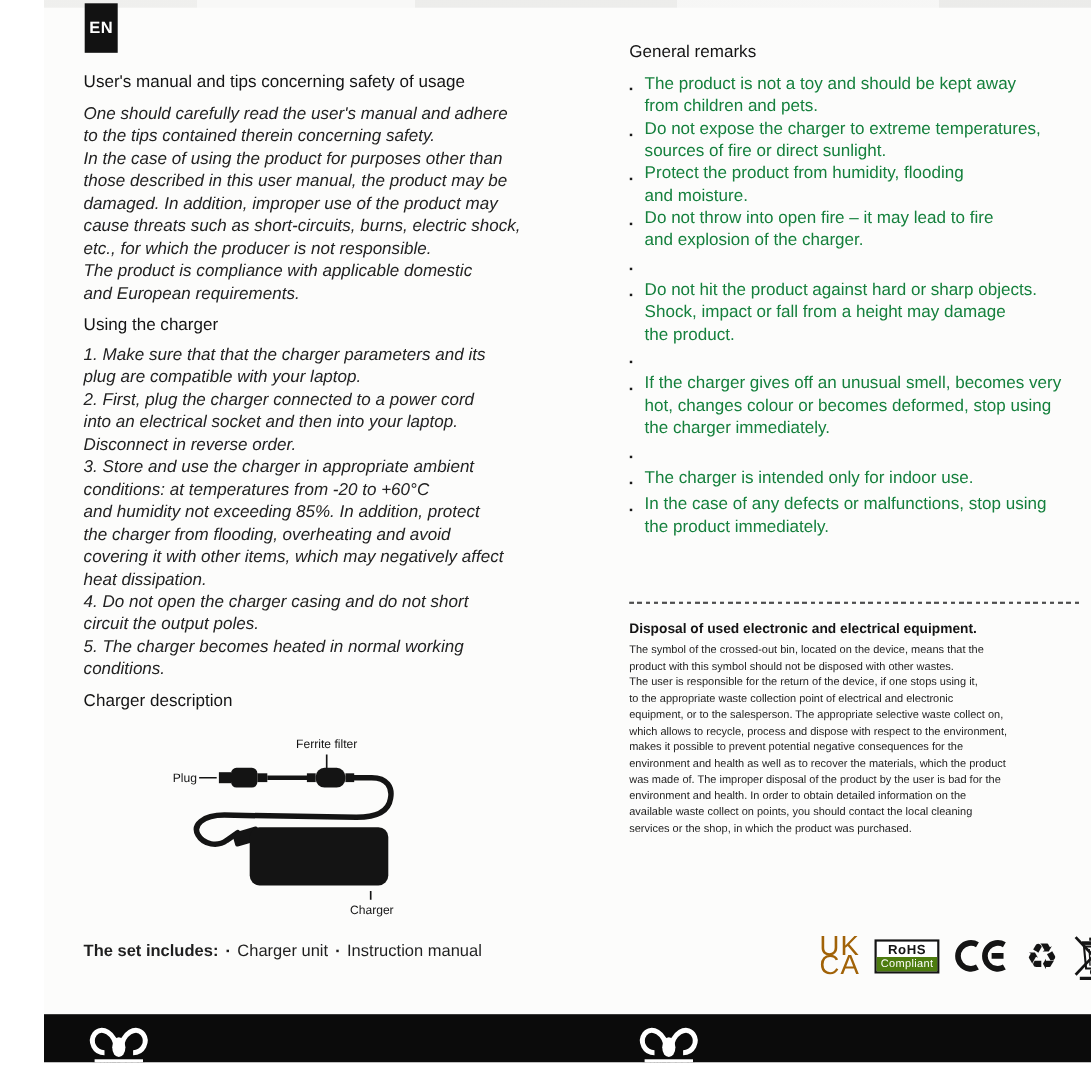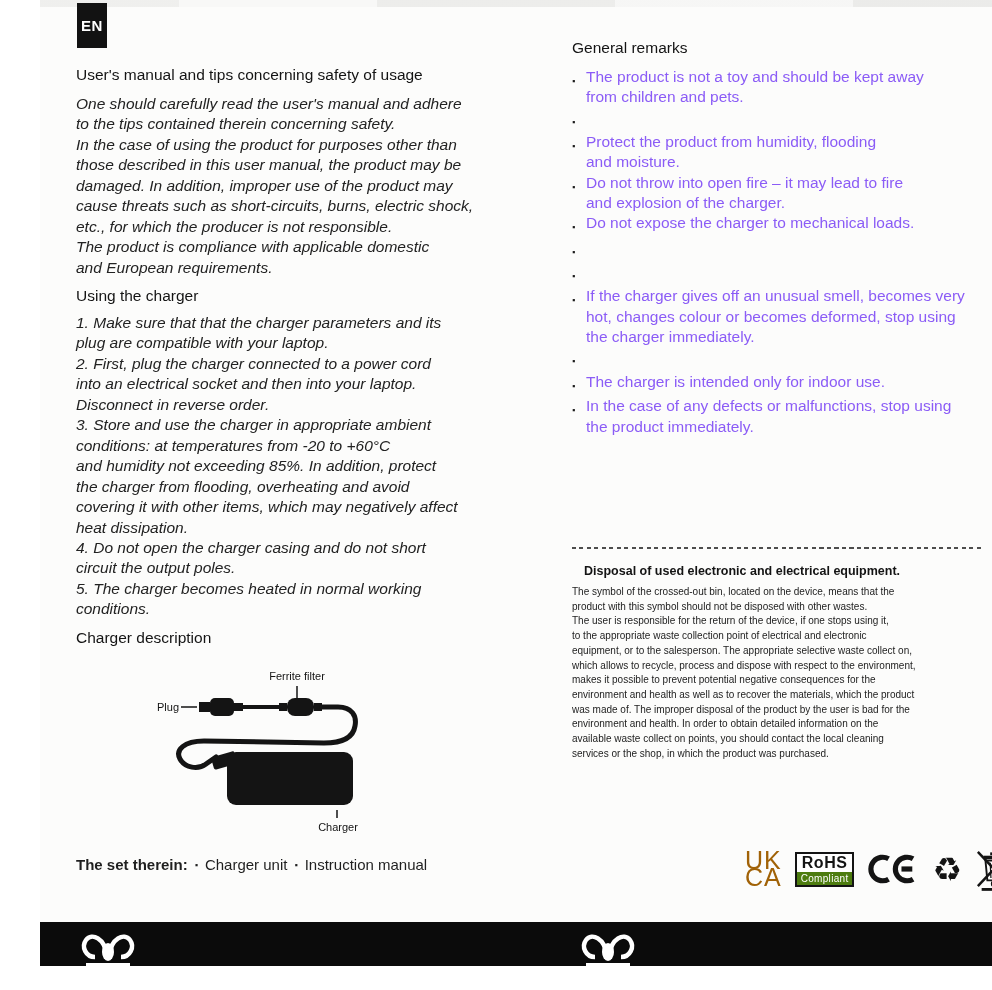--- a/index.html
+++ b/index.html
@@ -20,32 +20,32 @@
     background:#121212; color:#fff; font-weight:bold; font-size:15px;
     display:flex; align-items:center; justify-content:center; letter-spacing:.5px;
   }
   .h{font-size:15.5px; font-weight:normal; color:#141414;}
   .body{font-size:15.5px; line-height:20.45px; white-space:pre-line; color:#222;font-style:italic;}
   .small{font-size:10px; line-height:14.7px; white-space:pre-line; color:#222;}
   .small-h{font-size:12.5px; font-weight:bold; color:#141414;}
   ul.remarks{list-style:none; padding:0; margin:0; width:445px;}
   ul.remarks li{display:flex; line-height:20.35px; font-size:15.5px;}
   ul.remarks .sq{width:14px; flex:0 0 14px; font-size:9px; padding-top:4px; color:#1a1a1a;}
-  ul.remarks .txt{white-space:pre-line; color:#8b5cf6;}
+  ul.remarks .txt{white-space:pre-line; color:#15803d;}
   .dashes{
     position:absolute; height:2px; width:410px;
     background:repeating-linear-gradient(90deg,#4d4d4d 0 4px,transparent 4px 7.5px);
   }
   .set-row{display:flex; align-items:baseline; font-size:15px; gap:7px; white-space:nowrap;}
   .set-row .lbl{font-weight:bold;}
   .set-row .sq{font-size:9px; position:relative; top:-2px;}
   .badges{position:absolute; left:705px; top:845px; height:48px; display:flex; align-items:center; gap:13px;}
   .ukca{font-weight:400; font-size:25px; line-height:17px; letter-spacing:1px; color:#a16207; text-align:left;}
   .rohs{border:2.5px solid #141414; text-align:center; background:#fff;}
-  .rohs .top{font-size:16px; font-weight:800; letter-spacing:.5px; padding:0 5px; color:#141414;}
+  .rohs .top{font-size:12px; font-weight:800; letter-spacing:.5px; padding:0 5px; color:#141414;}
   .rohs .bot{background:#4d7c0f; color:#fff; font-size:10px; padding:1px 4px; letter-spacing:.3px;}
   .recycle{font-family:"DejaVu Sans","Liberation Sans",sans-serif; font-size:33px; color:#141414; line-height:1;}
   .footer-bar{position:absolute; left:0; top:922px; width:992px; height:68px; background:#0b0b0b;}
   .goat{position:absolute; top:7px;}
   svg text{font-family:"Liberation Sans", sans-serif;}
 </style>
 </head>
 <body>
 
 <div class="page">
@@ -107,54 +107,58 @@
         <rect x="72" y="94" width="24" height="13" rx="2" stroke="none"></rect>
       </g>
       <rect x="87" y="92" width="126" height="53" rx="9" stroke="none"></rect>
 
       <line x1="197" y1="150" x2="197" y2="158" stroke-width="1.5"></line>
       <text x="198" y="171" text-anchor="middle" font-size="11" stroke="none">Charger</text>
     </g>
   </svg>
 
   <div class="set-row abs" style="left:36px; top:856px">
-    <span class="lbl">The set therein:</span>
+    <span class="lbl">The set includes:</span>
     <span class="sq">▪</span>
     <span>Charger unit</span>
     <span class="sq">▪</span>
     <span>Instruction manual</span>
   </div>
 
   <h2 class="h abs" style="left:532px; top:39px">General remarks</h2>
 
   <ul class="remarks abs" style="left:532px; top:67px">
     <li>
         <span class="sq">▪</span>
         <span class="txt">The product is not a toy and should be kept away
 from children and pets.</span>
       </li>
     <li>
         <span class="sq">▪</span>
+        <span class="txt">Do not expose the charger to extreme temperatures,
+sources of fire or direct sunlight.</span>
       </li>
     <li>
         <span class="sq">▪</span>
         <span class="txt">Protect the product from humidity, flooding
 and moisture.</span>
       </li>
     <li>
         <span class="sq">▪</span>
         <span class="txt">Do not throw into open fire – it may lead to fire
 and explosion of the charger.</span>
       </li>
     <li>
         <span class="sq">▪</span>
-        <span class="txt">Do not expose the charger to mechanical loads.</span>
-      </li>
-    <li>
-        <span class="sq">▪</span>
+      </li>
+    <li>
+        <span class="sq">▪</span>
+        <span class="txt">Do not hit the product against hard or sharp objects.
+Shock, impact or fall from a height may damage
+the product.</span>
       </li>
     <li>
         <span class="sq">▪</span>
       </li>
     <li>
         <span class="sq">▪</span>
         <span class="txt">If the charger gives off an unusual smell, becomes very
 hot, changes colour or becomes deformed, stop using
 the charger immediately.</span>
       </li>
@@ -167,21 +171,21 @@
       </li>
     <li>
         <span class="sq">▪</span>
         <span class="txt">In the case of any defects or malfunctions, stop using
 the product immediately.</span>
       </li>
   </ul>
 
   <div class="dashes" style="left:532px; top:547px"></div>
 
-  <h3 class="small-h abs" style="left:544px; top:564px">Disposal of used electronic and electrical equipment.</h3>
+  <h3 class="small-h abs" style="left:532px; top:564px">Disposal of used electronic and electrical equipment.</h3>
 
   <p class="small abs" style="left:532px; top:585px; width:445px">The symbol of the crossed-out bin, located on the device, means that the
 product with this symbol should not be disposed with other wastes.
 The user is responsible for the return of the device, if one stops using it,
 to the appropriate waste collection point of electrical and electronic
 equipment, or to the salesperson. The appropriate selective waste collect on,
 which allows to recycle, process and dispose with respect to the environment,
 makes it possible to prevent potential negative consequences for the
 environment and health as well as to recover the materials, which the product
 was made of. The improper disposal of the product by the user is bad for the

